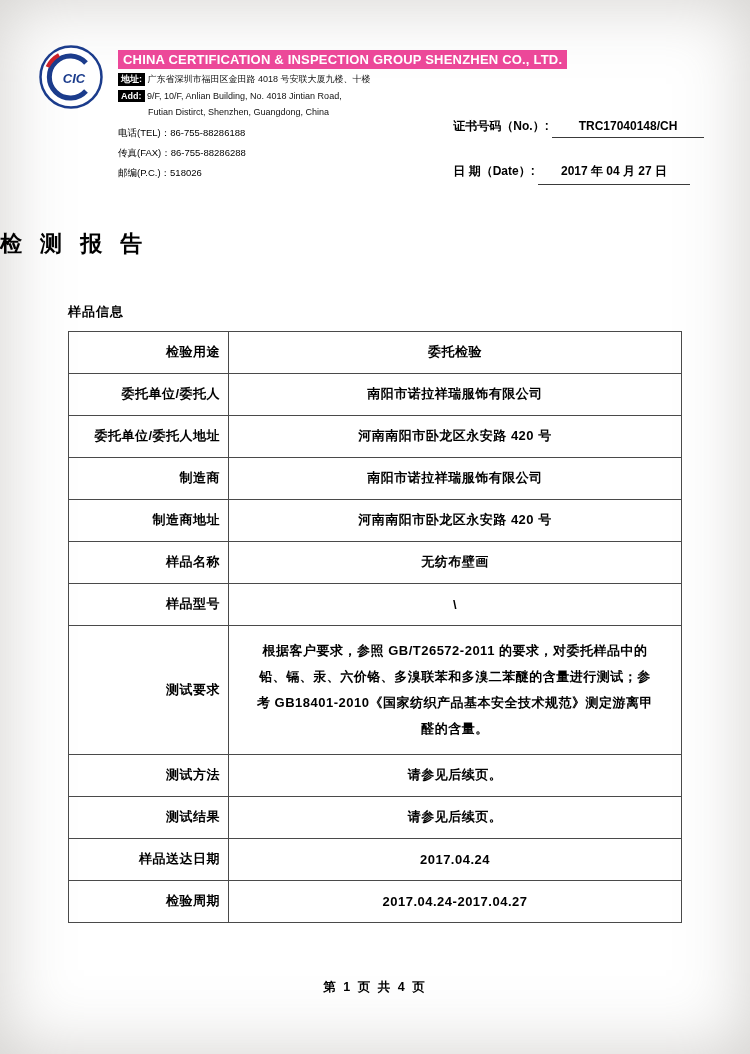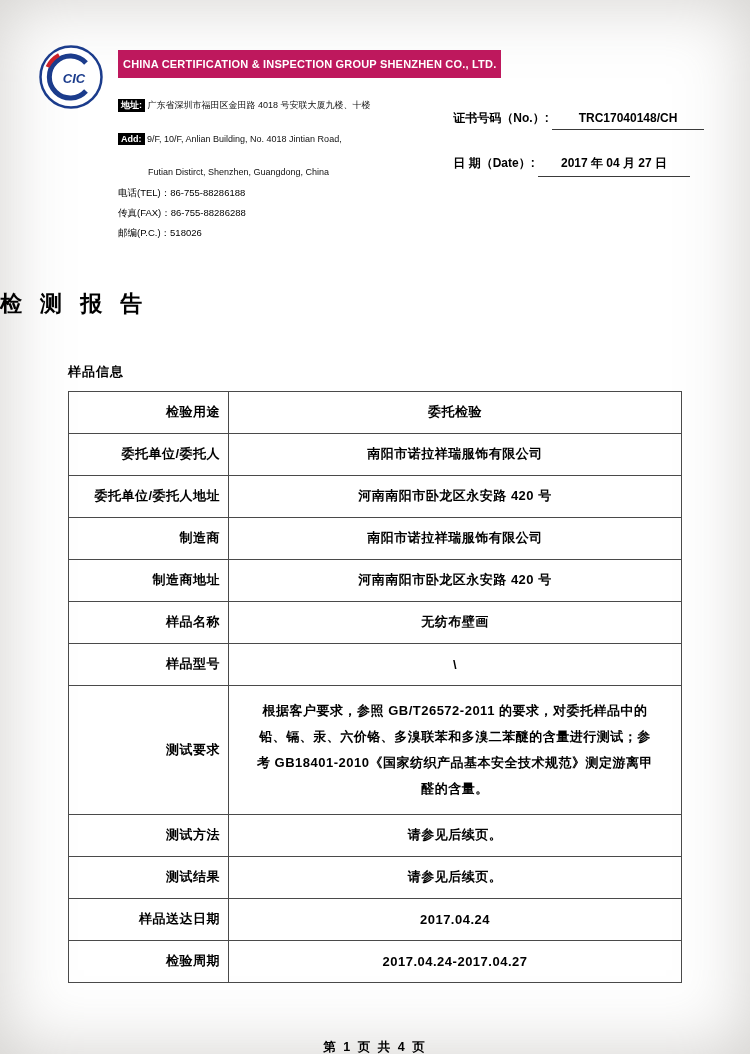--- a/index.html
+++ b/index.html
@@ -10,29 +10,29 @@
     position:relative; width:750px; height:1054px; margin:0 auto; background:#fff;
     box-shadow: inset 0 0 70px rgba(135,130,120,.38);
     overflow:hidden;
   }
   
   .header { position:relative; padding-top:44px; }
   .logo { position:absolute; left:38px; top:44px; width:66px; height:66px; }
   .company { margin-left:118px; padding-right:260px; }
   .company-cn { color:#d02a25; font-size:21px; font-weight:bold; letter-spacing:2px; white-space:nowrap; }
   .company-en {
-    display:inline-block; background:#be185d; color:#fff; font-size:11px; font-weight:bold;
-    padding:8px 5px; margin-top:6px; letter-spacing:.2px; white-space:nowrap;
+    display:inline-block; background:#ec4899; color:#fff; font-size:13px; font-weight:bold;
+    padding:2px 5px; margin-top:6px; letter-spacing:.2px; white-space:nowrap;
   }
-  .addr { font-size:9px; color:#111; line-height:12.5px; margin-top:21px; white-space:nowrap; }
+  .addr { font-size:9px; color:#111; line-height:12.5px; margin-top:4px; white-space:nowrap; }
   .chip { background:#000; color:#fff; font-weight:bold; padding:0 3px; display:inline-block; }
   .addr-en2 { padding-left:30px; }
   .contact { font-size:9.5px; line-height:13px; margin-top:7px; white-space:nowrap; }
   
-  .meta { position:absolute; right:46px; top:110px; font-size:12px; font-weight:bold; }
+  .meta { position:absolute; right:46px; top:118px; font-size:12px; font-weight:bold; }
   .meta-row { margin-bottom:25px; white-space:nowrap; }
   .meta-value {
     display:inline-block; min-width:152px; text-align:center;
     border-bottom:1px solid #3a3a3a; padding:0 6px 4px;
   }
   
   .report-title { text-align:left; font-size:22px; font-weight:bold; letter-spacing:6px; margin-top:50px; }
   .section-title { margin:44px 0 10px 68px; font-size:13px; font-weight:bold; letter-spacing:1px; }
   
   table.sample { margin-left:68px; width:614px; border-collapse:collapse; font-size:13px; font-weight:bold; }

